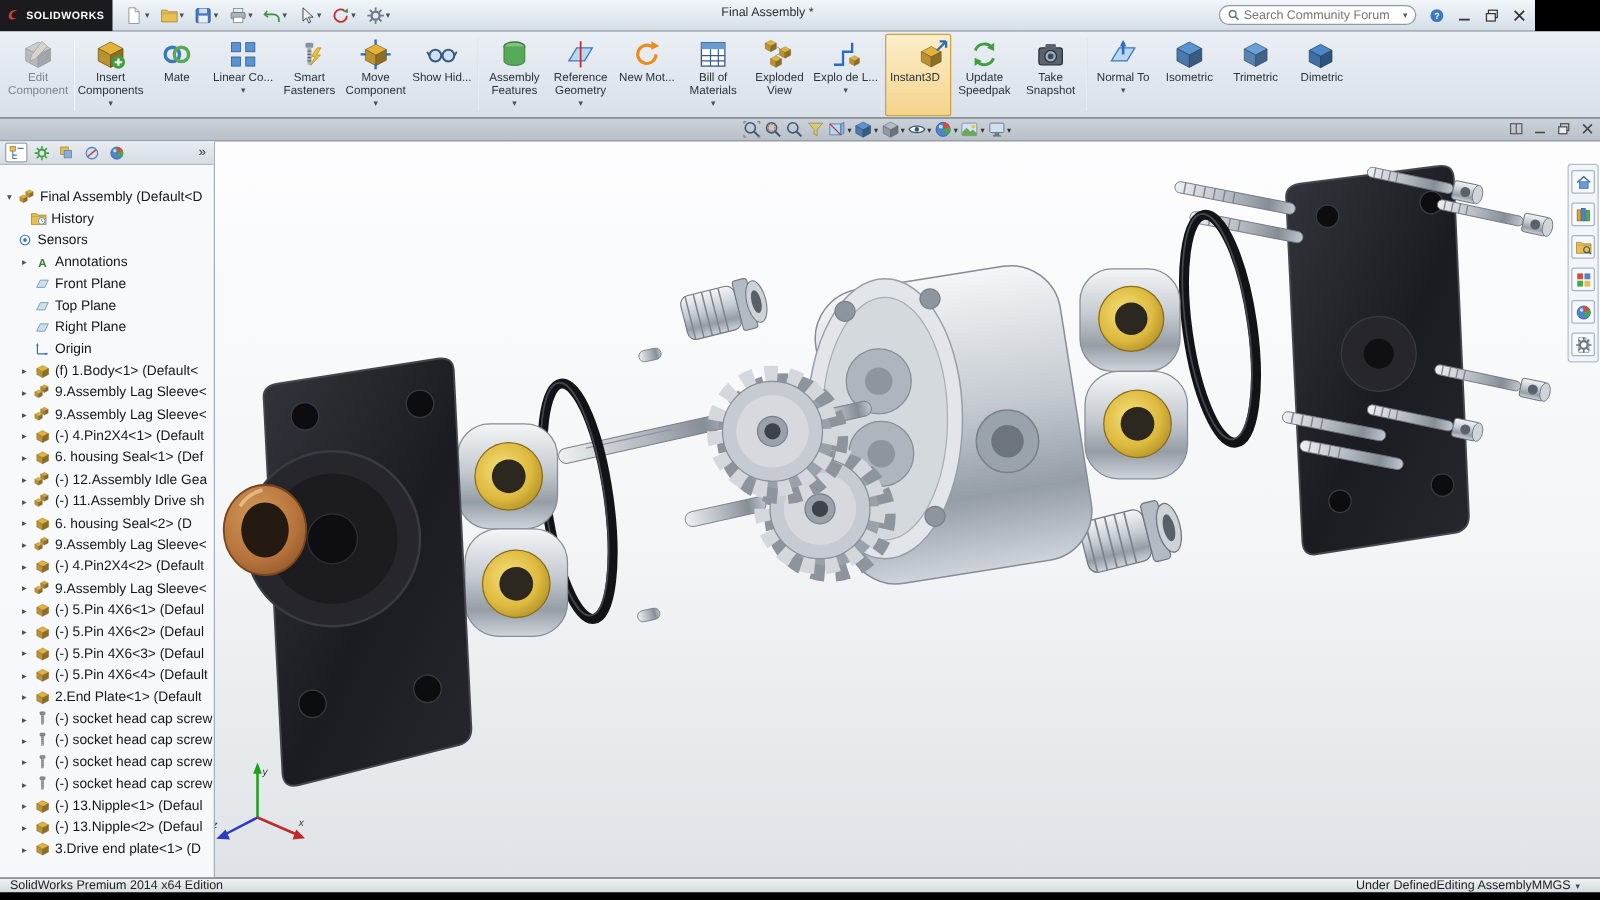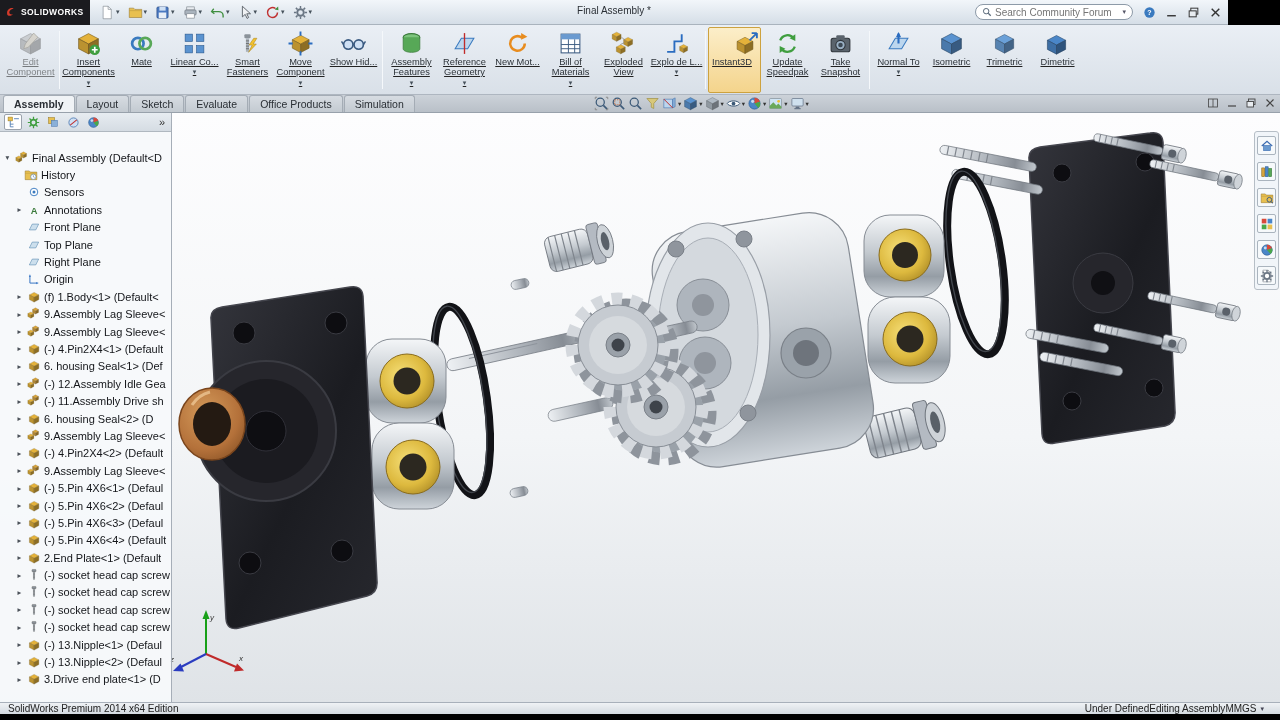--- a/index.html
+++ b/index.html
@@ -26,21 +26,21 @@
   .searchbox svg{width:10px;height:10px;flex:0 0 auto;}
   .sinput{border:none;outline:none;flex:1;font-size:10px;color:#333;min-width:0;background:transparent;
     font-family:"Liberation Sans","DejaVu Sans",sans-serif;}
   .scaret{font-size:7px;color:#556;}
   .winctrls{display:flex;align-items:center;gap:9px;}
   .winctrls .wc svg{width:13px;height:13px;}
 
   
   .ribbon{position:absolute;left:0;top:25px;width:1280px;height:70px;
     background:linear-gradient(#eaeff5,#d9e0e8);border-bottom:1px solid #aeb6c0;}
-  .ribbtns{display:flex;align-items:stretch;height:100%;padding:2px 2px 1px 4px;text-decoration:underline;}
+  .ribbtns{display:flex;align-items:stretch;height:100%;padding:2px 2px 1px 4px;}
   .rbtn{width:53px;flex:0 0 auto;display:flex;flex-direction:column;align-items:center;
     padding-top:3px;border:1px solid transparent;border-radius:2px;cursor:default;}
   .rbtn .ricon svg{width:25px;height:25px;}
   .rlabel{font-size:9.3px;line-height:10.3px;text-align:center;color:#2c3238;margin-top:1px;
     white-space:normal;width:56px;}
   .rcaret{font-size:7px;color:#45505a;margin-top:1px;}
   .rbtn.active{background:linear-gradient(#fceec9,#f4d48c);border-color:#cda23f;align-items:flex-end;}
   .rbtn.disabled{opacity:.55;filter:grayscale(.8);}
   .rsep{width:1px;align-self:center;height:58px;background:#b2bac4;border-right:1px solid #f5f8fb;margin:0 2px;flex:0 0 auto;}
 
@@ -463,28 +463,20 @@
                 <polygon points="21.5,7.5 12,12.5 12,22 21.5,17" fill="rgb(46,83,124)" stroke="rgb(36,64,96)" stroke-width=".6"></polygon>
               </g>
             </svg>
           </span>
           <span class="rlabel">Dimetric</span>
         </div>
       </div>
   </div>
 
   <div class="tabrow">
-    <div class="tabs">
-        <div class="tab active">Assembly</div>
-        <div class="tab">Layout</div>
-        <div class="tab">Sketch</div>
-        <div class="tab">Evaluate</div>
-        <div class="tab">Office Products</div>
-        <div class="tab">Simulation</div>
-      </div>
     <div class="vtools">
         <span class="vt">
           <span>
             <svg viewBox="0 0 24 24">
               <circle cx="10" cy="10" r="6.5" fill="none" stroke="#3c5a78" stroke-width="2"></circle>
               <line x1="15" y1="15" x2="21" y2="21" stroke="#3c5a78" stroke-width="2.6"></line>
               <path d="M2 5V2h3M19 2h3v3M22 19v3h-3M5 22H2v-3" stroke="#888" stroke-width="1.5" fill="none"></path>
             </svg>
           </span>
         </span>
@@ -905,21 +897,21 @@
             <span class="ticon">
               <svg viewBox="0 0 24 24">
                 <path d="M2 5h7l2 2h11v13H2z" fill="#e8c050" stroke="#8a6a20" stroke-width=".8"></path>
                 <path d="M2 9h20" stroke="rgb(190,157,66)"></path>
                 <circle cx="16" cy="15" r="4.5" fill="#fff" stroke="#4a78b0"></circle>
                 <path d="M16 12.5v2.5l2 1.2" stroke="#4a78b0" fill="none" stroke-width="1.2"></path>
               </svg>
             </span>
             <span class="tlabel">History</span>
           </div>
-          <div class="trow" style="padding-left: 15px;">
+          <div class="trow" style="padding-left: 1px;">
             <span class="texp"></span>
             <span class="ticon">
               <svg viewBox="0 0 24 24">
                 <circle cx="12" cy="12" r="6.5" fill="#fff" stroke="#3a7abf" stroke-width="1.6"></circle>
                 <circle cx="12" cy="12" r="2.6" fill="#3a7abf"></circle>
               </svg>
             </span>
             <span class="tlabel">Sensors</span>
           </div>
           <div class="trow" style="padding-left: 15px;">

